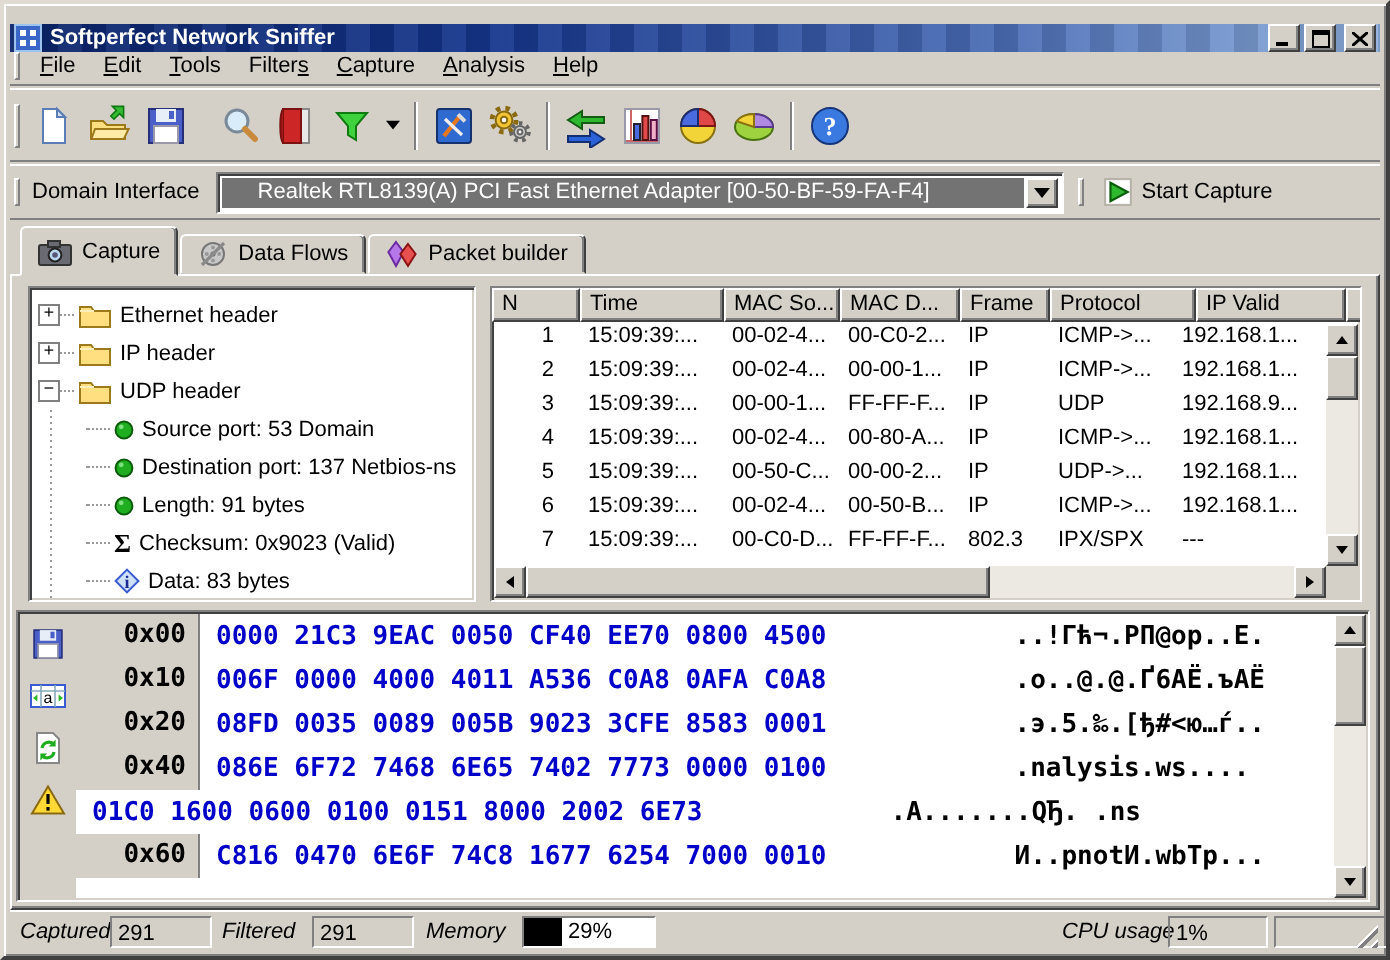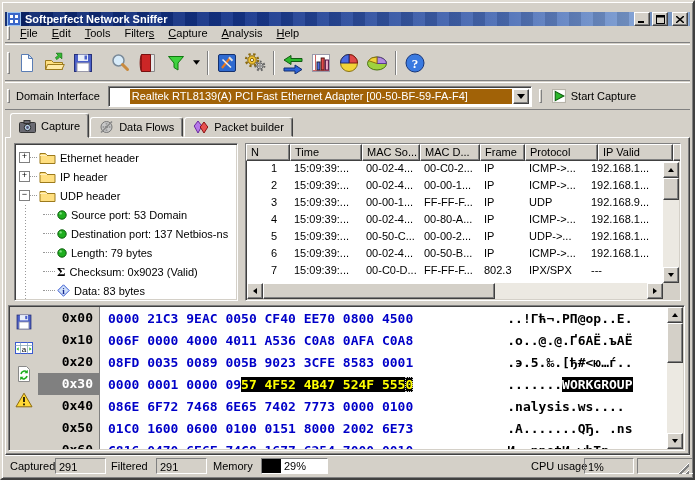--- a/index.html
+++ b/index.html
@@ -41,22 +41,22 @@
   .tb-sep { width:2px; height:24px; margin:0 4px; flex:none;
     border-left:1px solid #808080; border-right:1px solid #fff; }
   .tb-gap { width:9px; flex:none; }
 
   .ifacebar { position:absolute; left:3px; top:80px; right:3px; height:28px;
     display:flex; align-items:center; border-top:1px solid #fff; border-bottom:1px solid #808080; }
   .iface-label { margin:0 8px 0 3px; white-space:nowrap; }
   .combo { width:424px; height:21px; background:#fff; border:1px solid;
     border-color:#808080 #fff #fff #808080; box-shadow: inset 1px 1px 0 #404040;
     display:flex; align-items:stretch; padding:2px; flex:none; }
-  .combo-sel { flex:1; background:#a16207; color:#fff; line-height:13px; padding:1px 2px;
-    white-space:nowrap; overflow:hidden;margin-left:19px; }
+  .combo-sel { flex:1; background:#737373; color:#fff; line-height:13px; padding:1px 18px;
+    white-space:nowrap; overflow:hidden; }
   .combo-btn { width:16px; margin-left:1px; background:#d4d0c8; border:1px solid;
     border-color:#fff #404040 #404040 #fff; box-shadow: inset -1px -1px 0 #808080;
     display:flex; align-items:center; justify-content:center; flex:none; }
   .start { display:flex; align-items:center; margin-left:7px; cursor:default; }
   .start-label { margin-left:5px; white-space:nowrap; }
 
   
   .tabbar { position:absolute; left:3px; top:108px; right:3px; height:27px;
     display:flex; align-items:flex-end; padding-left:5px; z-index:3; }
   .tab { display:flex; align-items:center; gap:5px; height:20px; padding:0 8px;
@@ -136,21 +136,21 @@
   .hexascii { margin-left:94px; white-space:pre; color:#000; }
   .asciihl { background:#000; color:#fff; }
   .hexsb { position:absolute; right:1px; top:1px; bottom:1px; width:16px; }
   .hexsb .sb-btn { position:absolute; left:0; width:16px; height:16px; }
   .hexsb .up { top:0; } .hexsb .down { bottom:0; }
   .hexsb .sb-track { position:absolute; left:0; right:0; top:16px; bottom:16px; }
   .hexsb .sb-thumb { position:absolute; left:0; width:16px; top:16px; height:40px; }
 
   
   .statusbar { position:absolute; left:3px; right:3px; bottom:3px; height:20px; border-top:1px solid #fff; }
-  .st-label { position:absolute; top:4px; white-space:nowrap; }
+  .st-label { position:absolute; top:4px; white-space:nowrap;font-style:italic; }
   .st-box { position:absolute; top:2px; height:16px; border:1px solid;
     border-color:#808080 #fff #fff #808080; padding:2px 3px; white-space:nowrap; overflow:hidden; }
   .membox { background:#fff; padding:0; display:flex; align-items:center; }
   .memfill { width:19px; height:100%; background:#000; flex:none; }
   .memtext { margin-left:3px; }
   .resize-grip { position:absolute; right:1px; bottom:1px; width:13px; height:13px;
     background:repeating-linear-gradient(135deg, #fff 0 1px, #808080 1px 3px, transparent 3px 5px);
     clip-path:polygon(100% 0, 100% 100%, 0 100%); }
 </style>
 </head>
@@ -449,21 +449,21 @@
             <span>Destination port: 137 Netbios-ns</span>
           </div>
           <div class="tree-row leaf">
             <span class="hconn w2"></span>
             <span class="tree-ico">
               <svg width="10" height="10" viewBox="0 0 10 10">
                 <circle cx="5" cy="5" r="4.2" fill="#1fae1f" stroke="#0c5c0c"></circle>
                 <circle cx="3.6" cy="3.4" r="1.2" fill="#7fe07f"></circle>
               </svg>
             </span>
-            <span>Length: 79 bytes</span>
+            <span>Length: 91 bytes</span>
           </div>
           <div class="tree-row leaf">
             <span class="hconn w2"></span>
             <span class="tree-ico sigma-glyph">Σ</span>
             <span>Checksum: 0x9023 (Valid)</span>
           </div>
           <div class="tree-row leaf">
             <span class="hconn w2"></span>
             <span class="tree-ico">
               <svg width="13" height="13" viewBox="0 0 13 13">
@@ -620,31 +620,25 @@
             <span class="hexaddr">0x10</span>
             <span class="hexbytes">006F 0000 4000 4011 A536 C0A8 0AFA C0A8</span>
             <span class="hexascii">.o..@.@.Ґ6АЁ.ъАЁ</span>
           </div>
           <div class="hexrow">
             <span class="hexaddr">0x20</span>
             <span class="hexbytes">08FD 0035 0089 005B 9023 3CFE 8583 0001</span>
             <span class="hexascii">.э.5.‰.[ђ#&lt;ю…ѓ..</span>
           </div>
           <div class="hexrow">
-            <span class="hexaddr sel">0x30</span>
-            <span class="hexbytes">0000 0001 0000 09<span class="hexhl">57 4F52 4B47 524F 555</span><span class="hexhl cursorchar">0</span></span>
-            <span class="hexascii">.......<span class="asciihl">WORKGROUP</span></span>
-          </div>
-          <div class="hexrow">
             <span class="hexaddr">0x40</span>
             <span class="hexbytes">086E 6F72 7468 6E65 7402 7773 0000 0100</span>
             <span class="hexascii">.nalysis.ws....</span>
           </div>
           <div class="hexrow">
-            <span class="hexaddr">0x50</span>
             <span class="hexbytes">01C0 1600 0600 0100 0151 8000 2002 6E73</span>
             <span class="hexascii">.А.......QЂ. .ns</span>
           </div>
           <div class="hexrow">
             <span class="hexaddr">0x60</span>
             <span class="hexbytes">C816 0470 6E6F 74C8 1677 6254 7000 0010</span>
             <span class="hexascii">И..pnotИ.wbTp...</span>
           </div>
         </div>
       <div class="hexsb">

